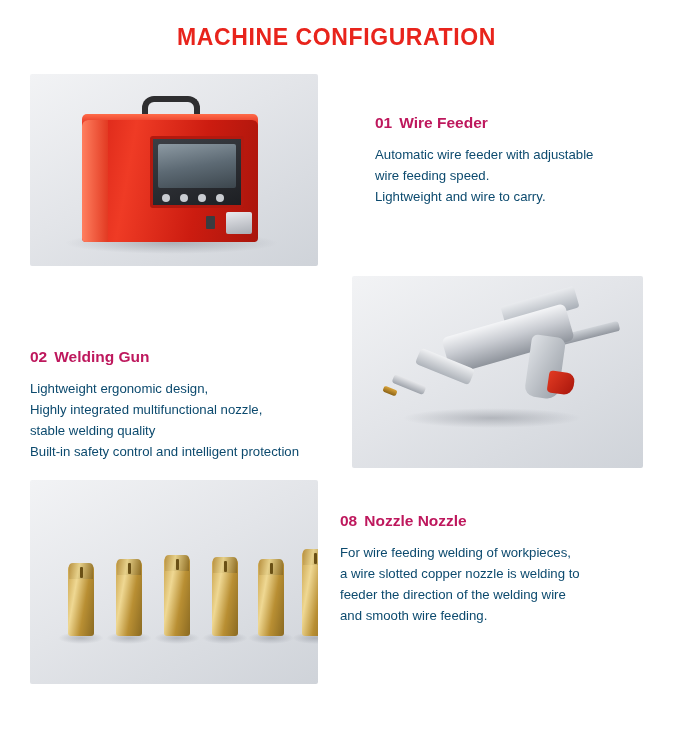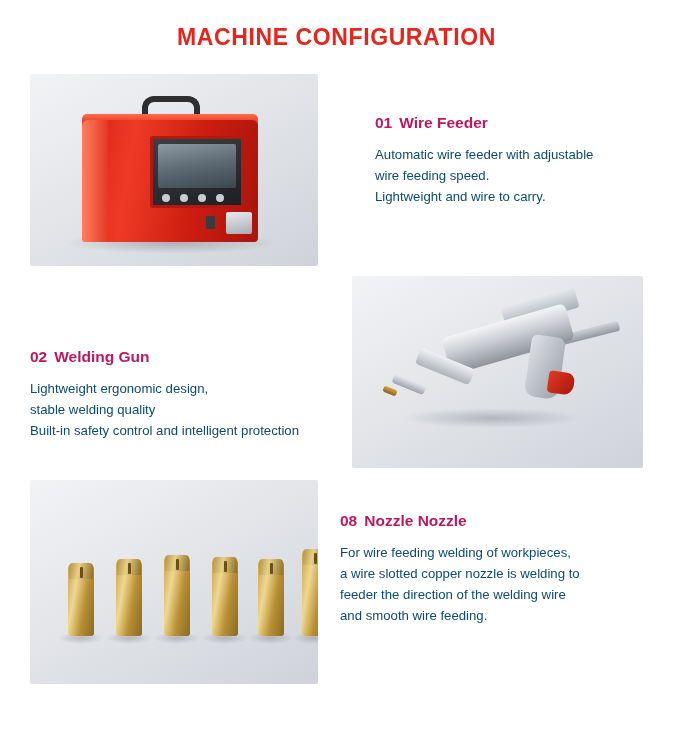--- a/index.html
+++ b/index.html
@@ -256,20 +256,21 @@
       <div>Lightweight and wire to carry.</div>
     </div>
   </div>
 
   <div class="text-block" id="text-gun">
     <p class="item-head">
       <span class="num">02</span><span>Welding Gun</span>
     </p>
     <div class="item-body">
       <div>Lightweight ergonomic design,</div>
+      <div>Highly integrated multifunctional nozzle,</div>
       <div>stable welding quality</div>
       <div>Built-in safety control and intelligent protection</div>
     </div>
   </div>
 
   <div class="photo" id="photo-gun">
     <div class="gun-shadow"></div>
     <div class="gun-cable"></div>
     <div class="gun-top"></div>
     <div class="gun-body"></div>

